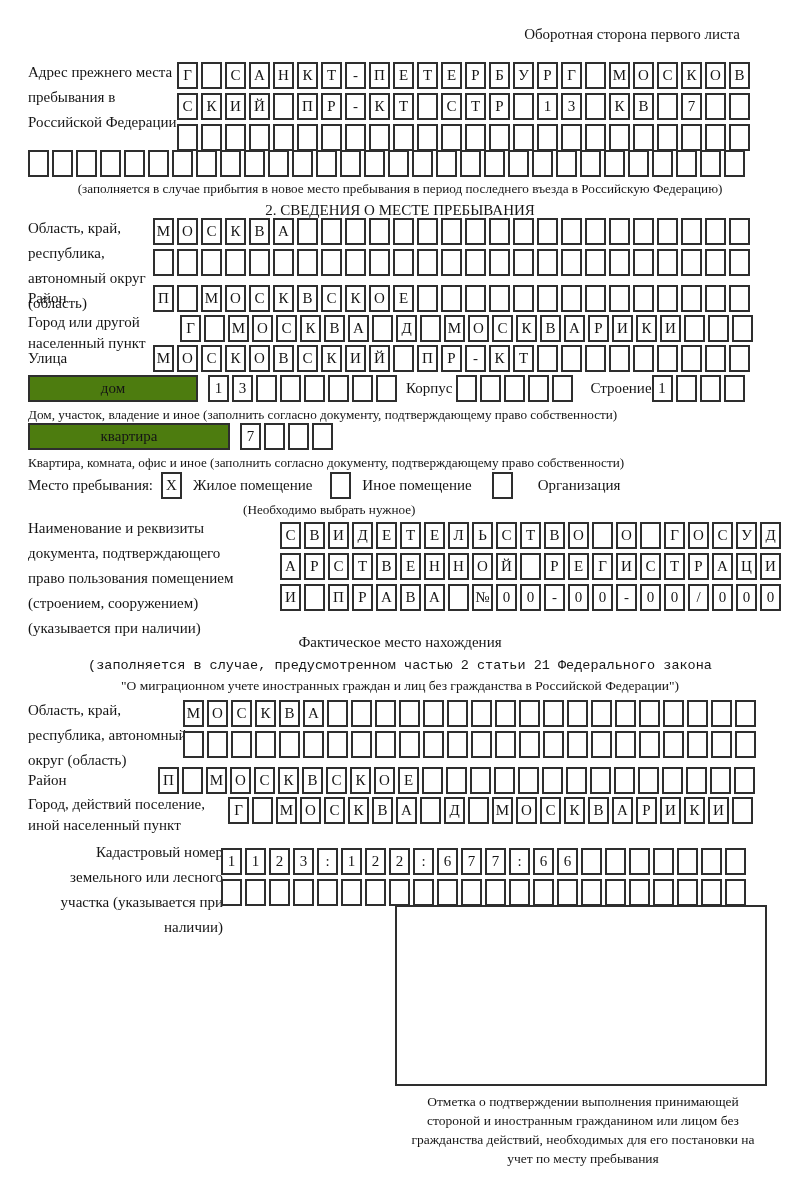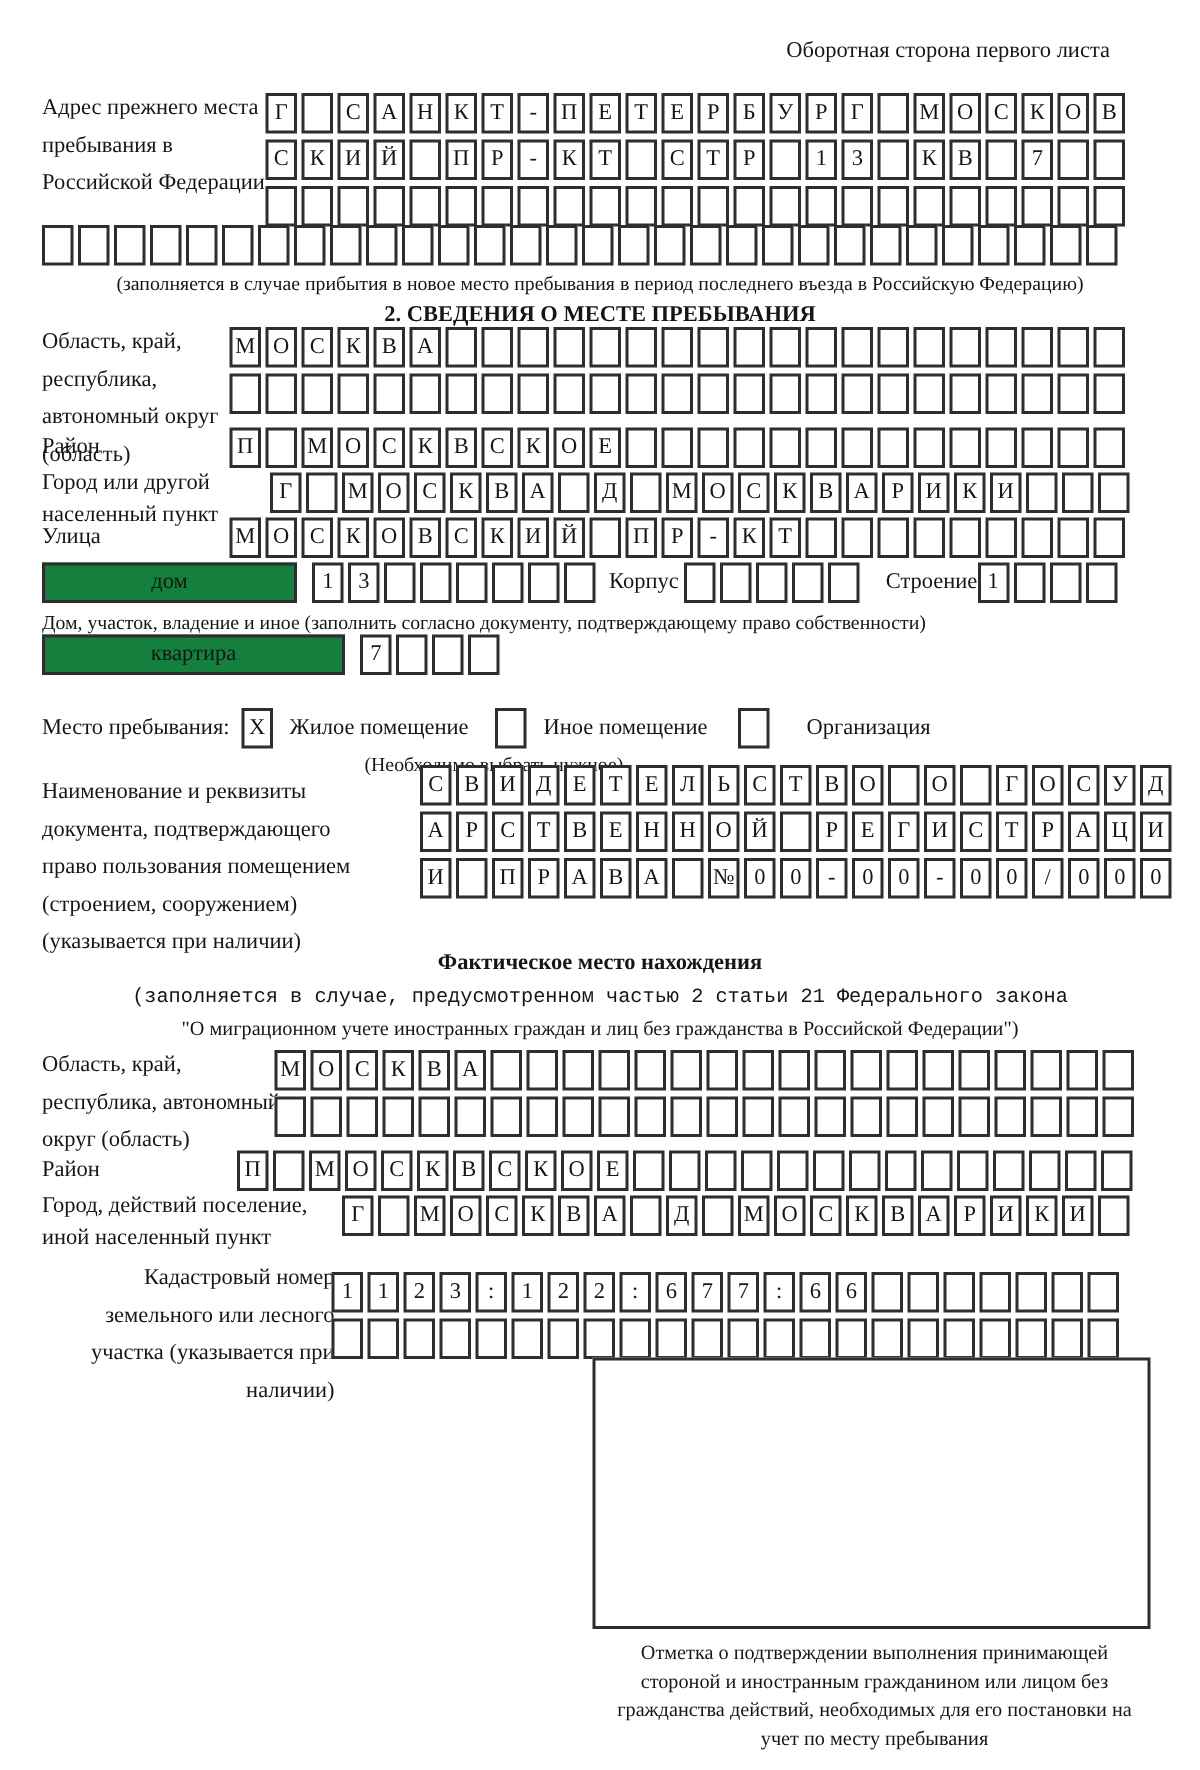--- a/index.html
+++ b/index.html
@@ -6,32 +6,32 @@
   .page {
     position:relative; width:800px; height:1180px;
     background:#ffffff; color:#151515;
     font-family:"Liberation Serif", serif; overflow:hidden;
   }
   .abs { position:absolute; }
   .lbl { font-size:15px; line-height:25px; }
   .lbl-tight { font-size:15px; line-height:21px; }
   .note { font-size:13.2px; line-height:17px; }
   .center { text-align:center; }
-  .bold { font-weight:bold; }
+  .bold { font-weight:normal; }
   .boxrow { white-space:nowrap; height:27px; }
   .rowgap { margin-bottom:4px; }
   .cbox {
     display:inline-block; box-sizing:border-box;
     width:21px; height:27px; border:2px solid #2e2e2e; margin-right:3px;
     text-align:center; line-height:23px; font-size:15px; vertical-align:top;
     background:#fff;
   }
   .widebox {
     box-sizing:border-box; border:2px solid #2e2e2e; height:27px;
-    line-height:23px; text-align:center; font-size:15px; background:#15803d;
+    line-height:23px; text-align:center; font-size:15px; background:#4d7c0f;
     flex-shrink:0;
   }
   .flexline { display:flex; align-items:flex-start; }
   .inl-lbl { font-size:15px; line-height:27px; white-space:nowrap; }
   .stampbox { box-sizing:border-box; border:2px solid #2e2e2e; background:#fff; }
 </style>
 </head>
 <body>
 
 <div class="page">
@@ -71,34 +71,35 @@
     <div class="boxrow"><span class="cbox"></span><span class="cbox"></span><span class="cbox"></span><span class="cbox"></span><span class="cbox"></span></div>
     <div class="inl-lbl" style="margin-left:14px; margin-right:0;">Строение</div>
     <div class="boxrow"><span class="cbox">1</span><span class="cbox"></span><span class="cbox"></span><span class="cbox"></span></div>
   </div>
   <div class="abs note" style="left:28px; top:406px;">Дом, участок, владение и иное (заполнить согласно документу, подтверждающему право собственности)</div>
 
   <div class="abs flexline" style="left:28px; top:423px;">
     <div class="widebox" style="width:202px;">квартира</div>
     <div class="boxrow" style="margin-left:10px;"><span class="cbox">7</span><span class="cbox"></span><span class="cbox"></span><span class="cbox"></span></div>
   </div>
+  <div class="abs note" style="left:28px; top:454px;">Квартира, комната, офис и иное (заполнить согласно документу, подтверждающему право собственности)</div>
 
   <div class="abs flexline" style="left:28px; top:472px;">
     <div class="inl-lbl">Место пребывания:</div>
     <span class="cbox" style="margin-left:8px;">X</span>
     <div class="inl-lbl" style="margin-left:8px;">Жилое помещение</div>
     <span class="cbox" style="margin-left:18px;"></span>
     <div class="inl-lbl" style="margin-left:8px;">Иное помещение</div>
     <span class="cbox" style="margin-left:20px;"></span>
     <div class="inl-lbl" style="margin-left:22px;">Организация</div>
   </div>
   <div class="abs note" style="left:243px; top:501px;">(Необходимо выбрать нужное)</div>
 
   <div class="abs lbl" style="left:28px; top:516px; width:216px;">Наименование и реквизиты документа, подтверждающего право пользования помещением (строением, сооружением) (указывается при наличии)</div>
-  <div class="abs" style="left:248px; top:510px;padding-left:32px;">
+  <div class="abs" style="left:248px; top:522px;padding-left:32px;">
     <div class="boxrow rowgap"><span class="cbox">С</span><span class="cbox">В</span><span class="cbox">И</span><span class="cbox">Д</span><span class="cbox">Е</span><span class="cbox">Т</span><span class="cbox">Е</span><span class="cbox">Л</span><span class="cbox">Ь</span><span class="cbox">С</span><span class="cbox">Т</span><span class="cbox">В</span><span class="cbox">О</span><span class="cbox"></span><span class="cbox">О</span><span class="cbox"></span><span class="cbox">Г</span><span class="cbox">О</span><span class="cbox">С</span><span class="cbox">У</span><span class="cbox">Д</span></div>
     <div class="boxrow rowgap"><span class="cbox">А</span><span class="cbox">Р</span><span class="cbox">С</span><span class="cbox">Т</span><span class="cbox">В</span><span class="cbox">Е</span><span class="cbox">Н</span><span class="cbox">Н</span><span class="cbox">О</span><span class="cbox">Й</span><span class="cbox"></span><span class="cbox">Р</span><span class="cbox">Е</span><span class="cbox">Г</span><span class="cbox">И</span><span class="cbox">С</span><span class="cbox">Т</span><span class="cbox">Р</span><span class="cbox">А</span><span class="cbox">Ц</span><span class="cbox">И</span></div>
     <div class="boxrow"><span class="cbox">И</span><span class="cbox"></span><span class="cbox">П</span><span class="cbox">Р</span><span class="cbox">А</span><span class="cbox">В</span><span class="cbox">А</span><span class="cbox"></span><span class="cbox">№</span><span class="cbox">0</span><span class="cbox">0</span><span class="cbox">-</span><span class="cbox">0</span><span class="cbox">0</span><span class="cbox">-</span><span class="cbox">0</span><span class="cbox">0</span><span class="cbox">/</span><span class="cbox">0</span><span class="cbox">0</span><span class="cbox">0</span></div>
   </div>
 
   <div class="abs lbl bold center" style="left:0; right:0; top:630px;">Фактическое место нахождения</div>
   <div class="abs note center" style="left:0; right:0; top:657px; font-size:13.5px;font-family:Liberation Mono, monospace;">(заполняется в случае, предусмотренном частью 2 статьи 21 Федерального закона</div>
   <div class="abs note center" style="left:0; right:0; top:677px; font-size:13.5px;">"О миграционном учете иностранных граждан и лиц без гражданства в Российской Федерации")</div>
 
   <div class="abs lbl" style="left:28px; top:698px; width:160px;">Область, край, республика, автономный округ (область)</div>

